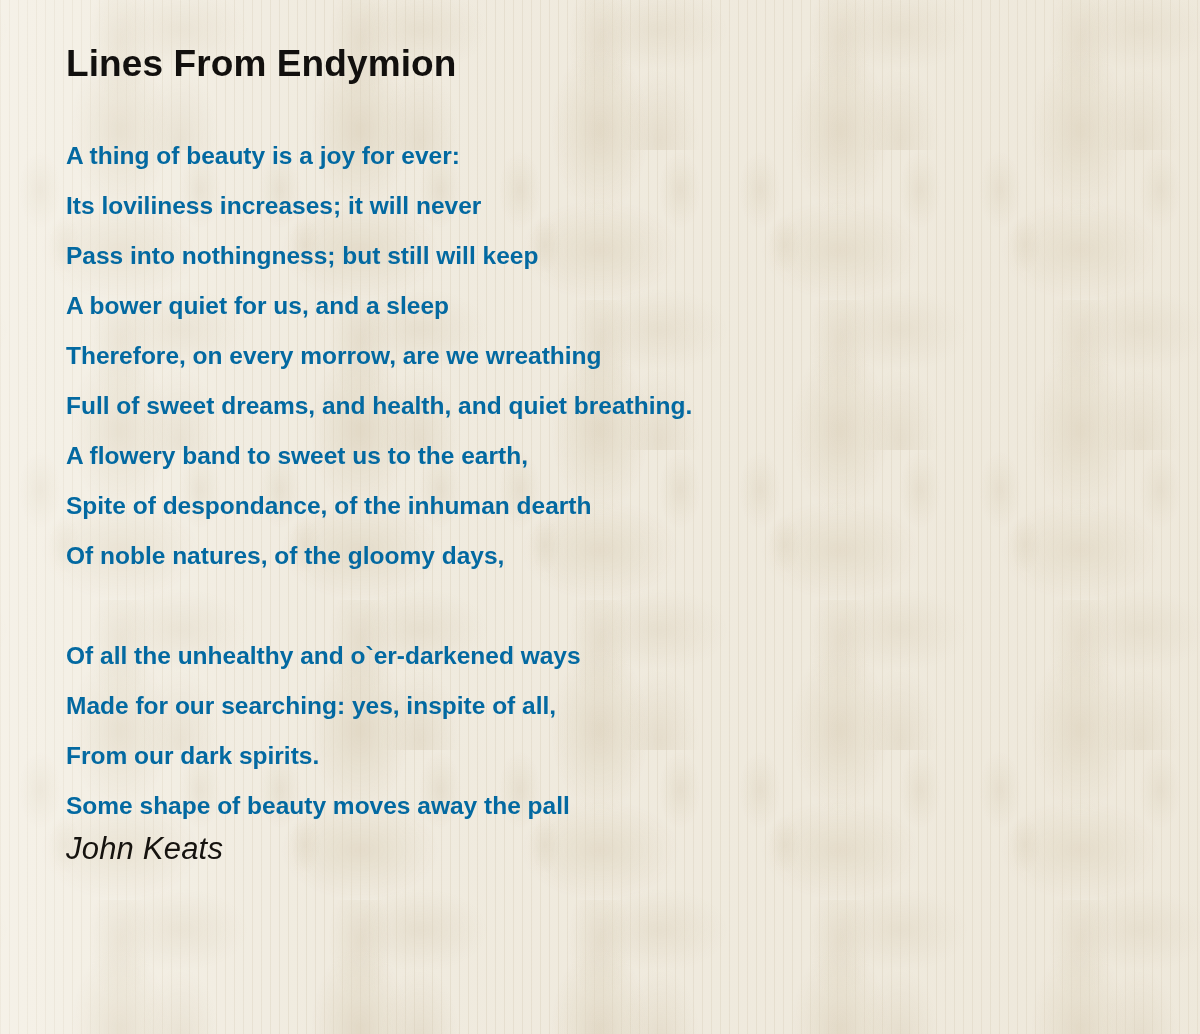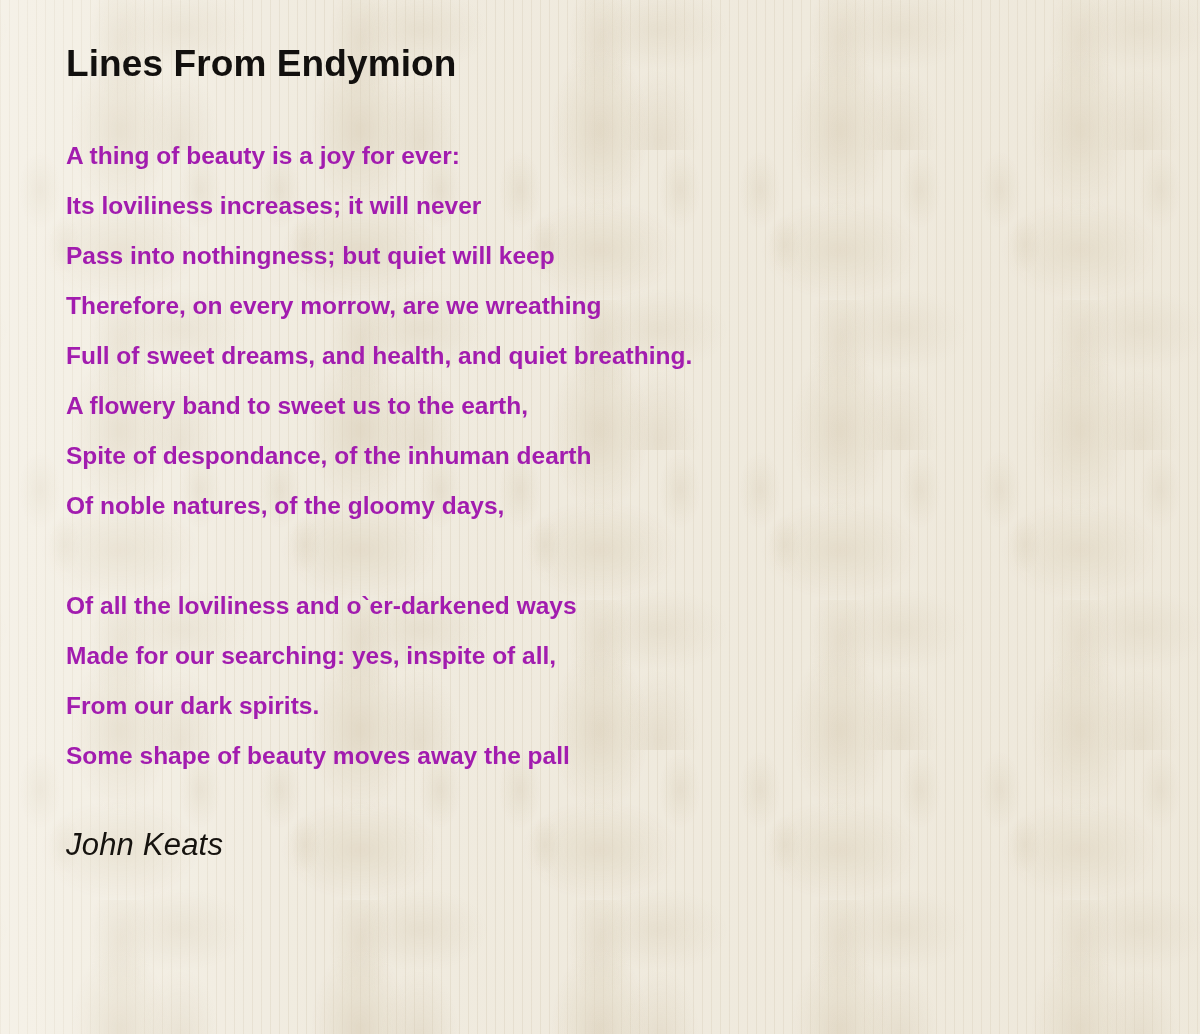--- a/index.html
+++ b/index.html
@@ -76,33 +76,32 @@
     font-size: 37px;
     font-weight: bold;
     color: #12100e;
     letter-spacing: 0.1px;
     margin: 0 0 46px 0;
     line-height: 1.1;
   }
   .poem-body {
     font-size: 24.5px;
     font-weight: bold;
-    color: #a21caf;
+    color: #0369a1;
     line-height: 1.0;
   }
   .poem-line {
     height: 50px;
     line-height: 50px;
     white-space: pre;
   }
   .poem-line.blank {
     height: 50px;
   }
   .poem-author {
-    margin-top: 46px;
     font-size: 31px;
     font-style: italic;
     color: #16130f;
     letter-spacing: 0.2px;
   }
 </style>
 </head>
 <body>
 
 <div class="page">
@@ -110,28 +109,29 @@
   <div class="bg-layer bg-damask"></div>
   <div class="bg-layer bg-damask2"></div>
   <div class="bg-layer bg-tint"></div>
 
   <div class="content">
     <h1 class="poem-title">Lines From Endymion</h1>
 
     <div class="poem-body">
       <div class="poem-line">A thing of beauty is a joy for ever:</div>
       <div class="poem-line">Its loviliness increases; it will never</div>
-      <div class="poem-line">Pass into nothingness; but quiet will keep</div>
+      <div class="poem-line">Pass into nothingness; but still will keep</div>
+      <div class="poem-line">A bower quiet for us, and a sleep</div>
       <div class="poem-line">Therefore, on every morrow, are we wreathing</div>
       <div class="poem-line">Full of sweet dreams, and health, and quiet breathing.</div>
       <div class="poem-line">A flowery band to sweet us to the earth,</div>
       <div class="poem-line">Spite of despondance, of the inhuman dearth</div>
       <div class="poem-line">Of noble natures, of the gloomy days,</div>
       <div class="poem-line blank"></div>
-      <div class="poem-line">Of all the loviliness and o`er-darkened ways</div>
+      <div class="poem-line">Of all the unhealthy and o`er-darkened ways</div>
       <div class="poem-line">Made for our searching: yes, inspite of all,</div>
       <div class="poem-line">From our dark spirits.</div>
       <div class="poem-line">Some shape of beauty moves away the pall</div>
     </div>
 
     <div class="poem-author">John Keats</div>
   </div>
 </div>
 
 </body></html>

